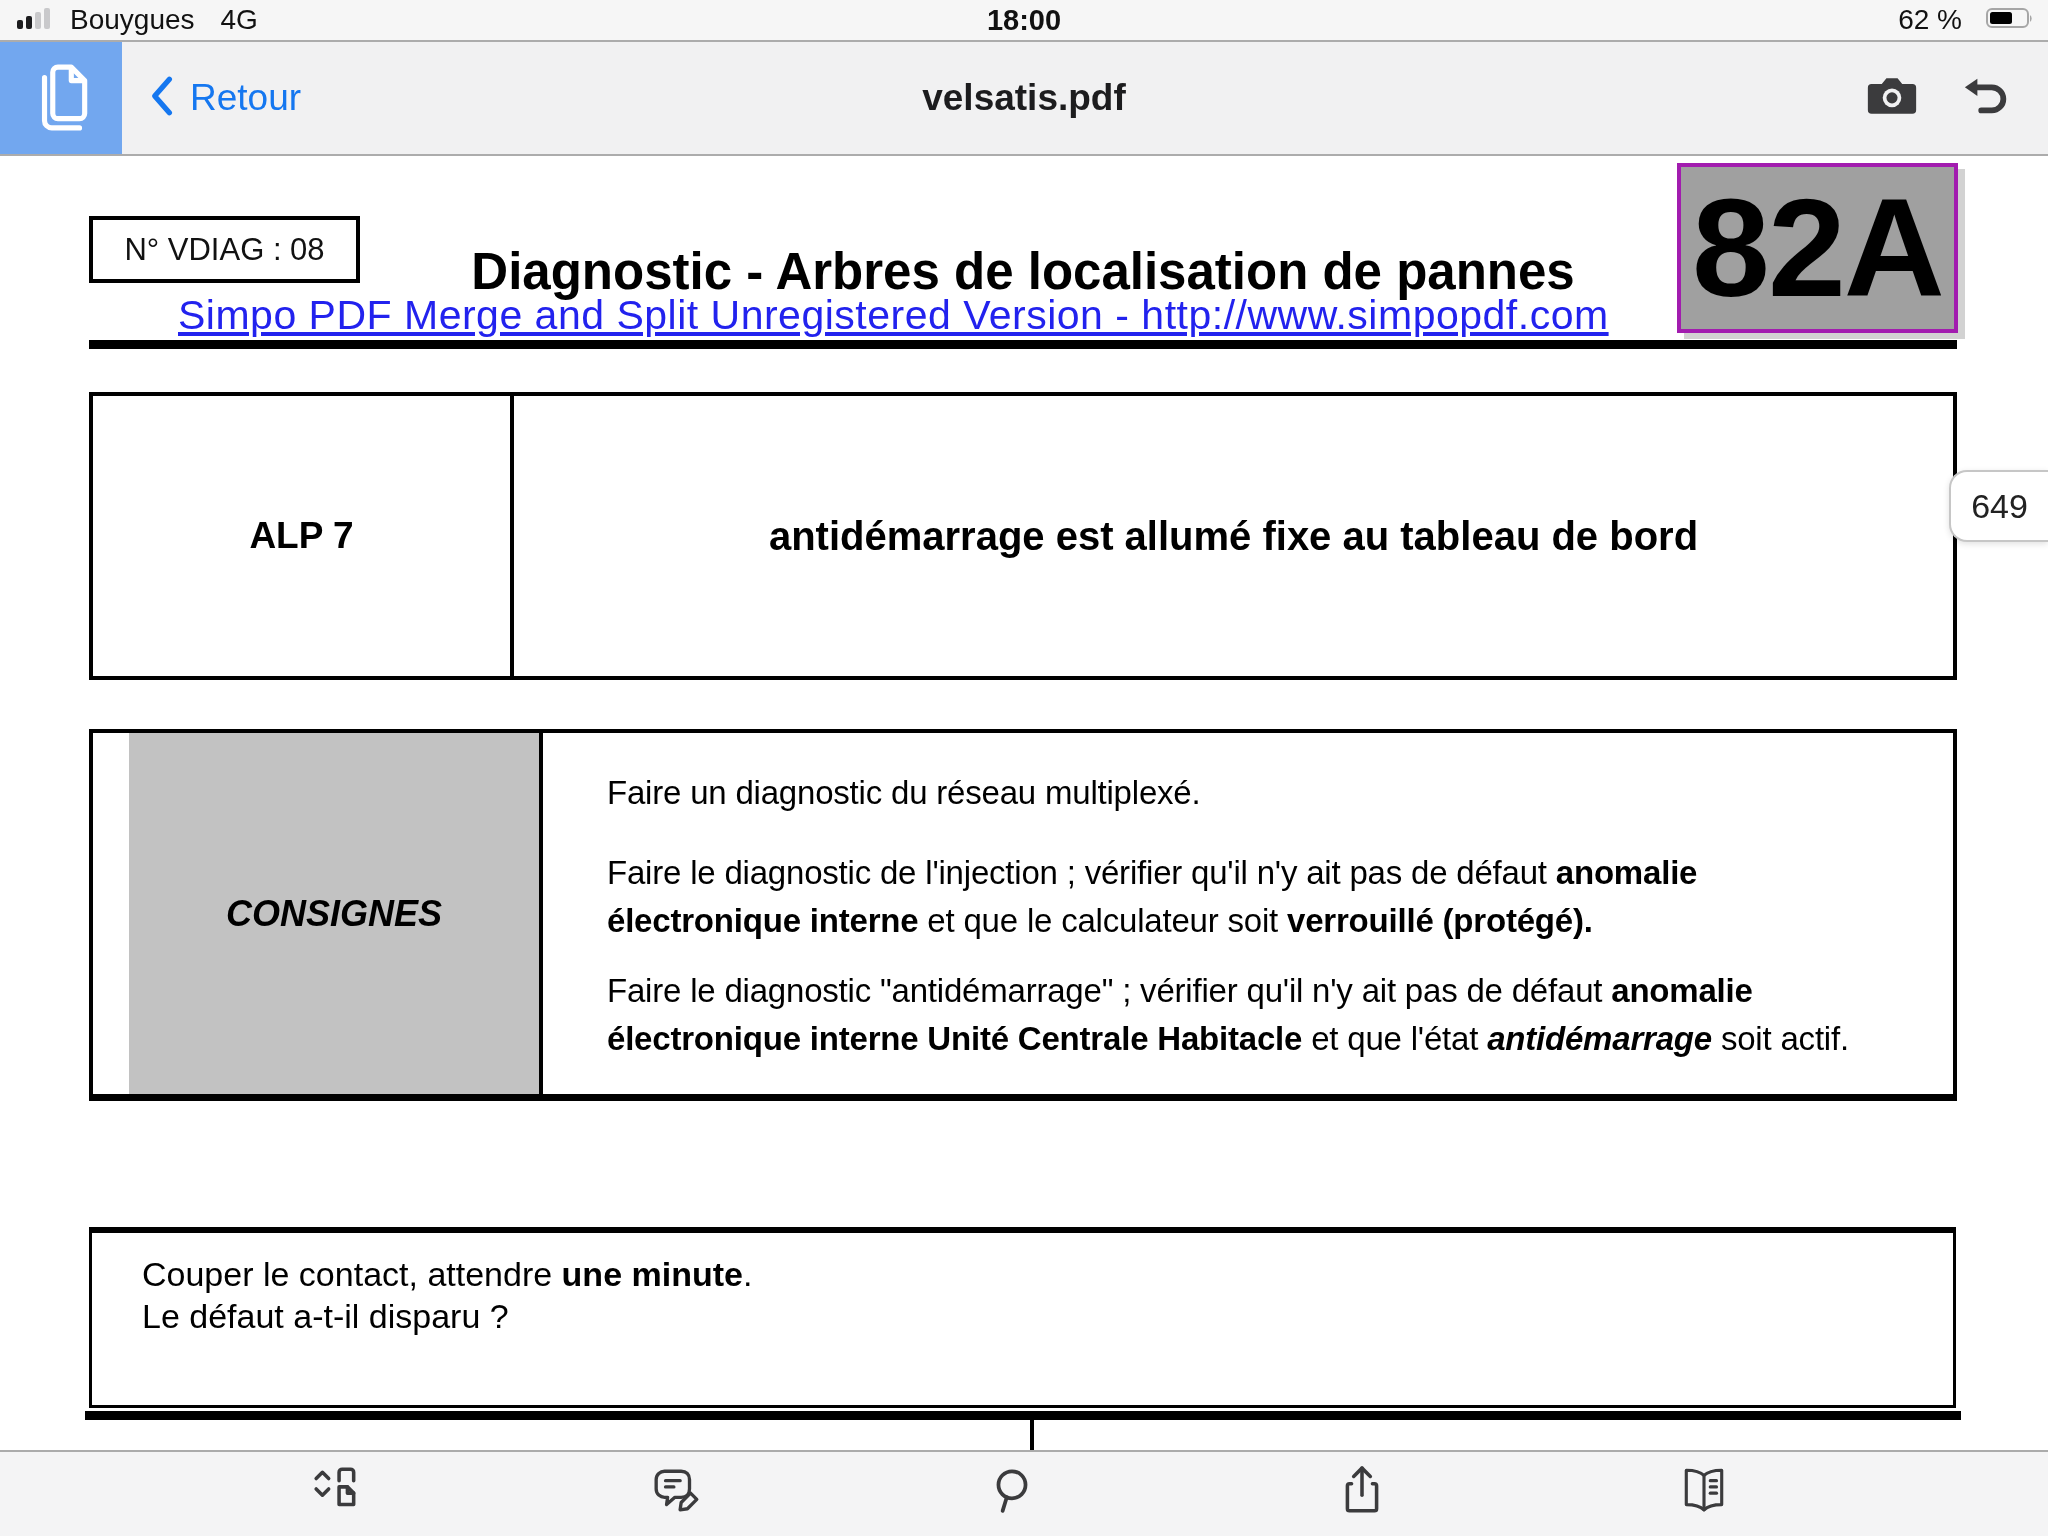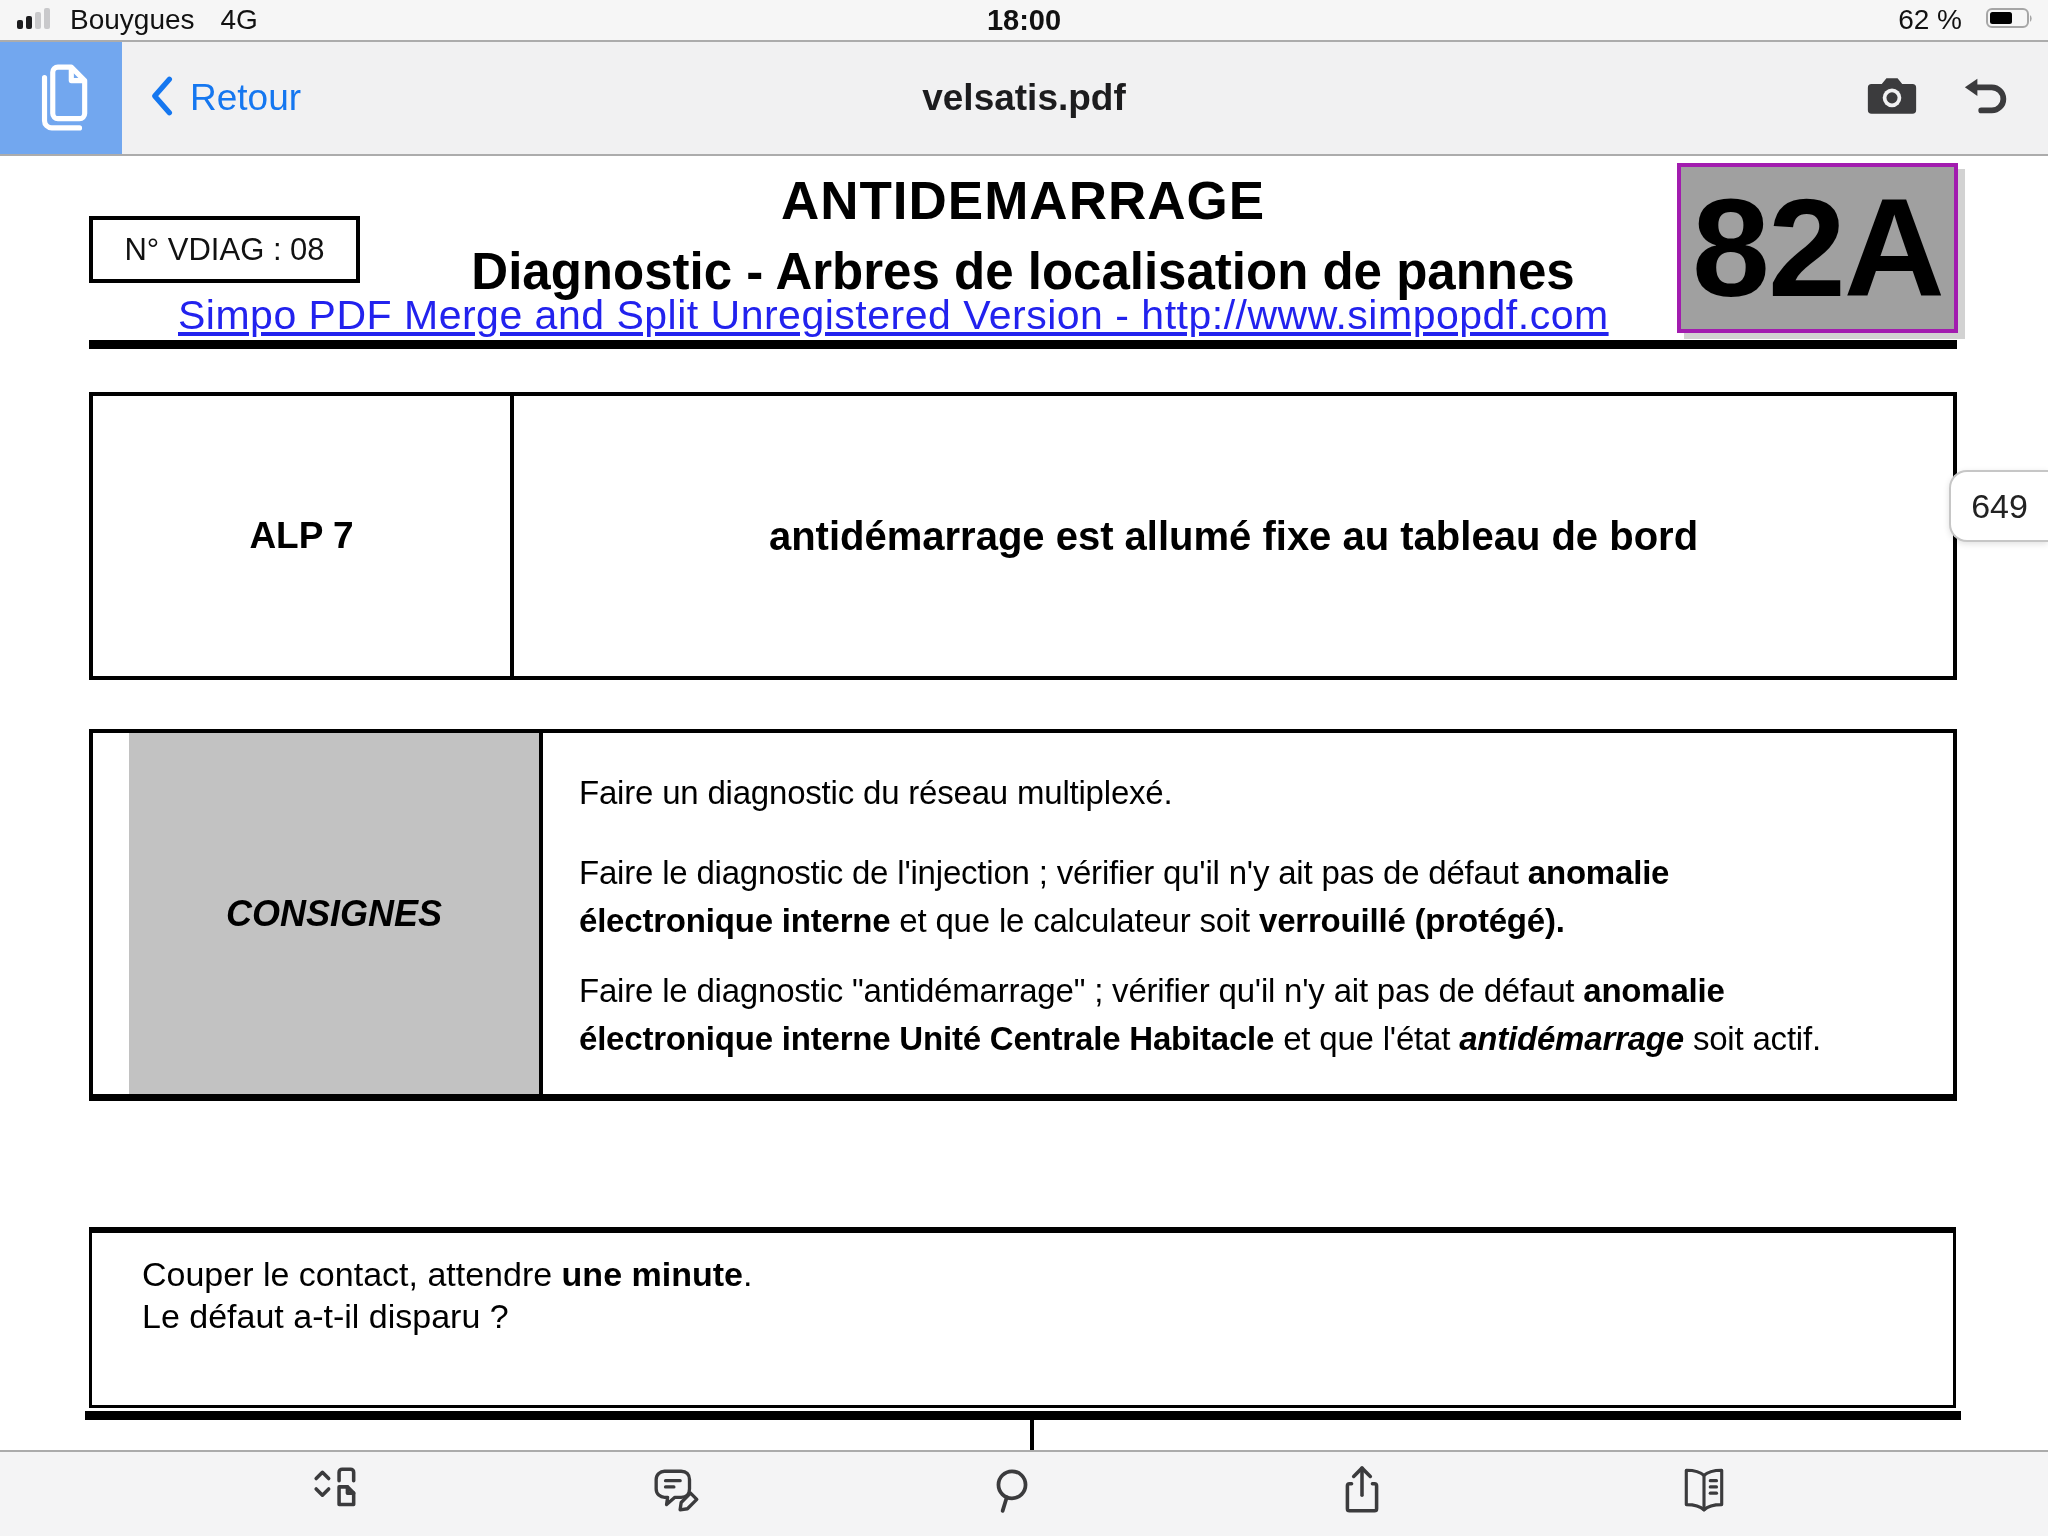--- a/index.html
+++ b/index.html
@@ -55,21 +55,21 @@
     font-size:40px;font-weight:700;line-height:57px;}
   .page-badge{left:1949px;top:314px;width:99px;height:72px;background:#FFF;
     border:2px solid #C6C6C6;border-right:none;border-radius:18px 0 0 18px;
     box-shadow:0 2px 6px rgba(0,0,0,0.12);display:flex;align-items:center;justify-content:center;
     font-size:34px;color:#222;}
   .consignes-table{left:89px;top:573px;width:1868px;height:372px;border:4px solid #000;
     border-bottom-width:7px;display:flex;}
   .consignes-label-cell{width:410px;background:#C2C2C2;border-right:4px solid #000;
     display:flex;align-items:center;justify-content:center;
     font-size:36px;font-weight:700;font-style:italic;margin-left:36px;}
-  .consignes-text-cell{flex:1;padding:36px 2px 0 36px;font-size:33px;line-height:48px;letter-spacing:-0.2px;}
+  .consignes-text-cell{flex:1;padding:36px 2px 0 36px;font-size:33px;line-height:48px;letter-spacing:-0.2px;margin-left:28px;}
   .consignes-text-cell p{margin:0 0 0 0;}
   .consignes-text-cell p.p1{margin-bottom:32px;}
   .consignes-text-cell p.p2{margin-bottom:22px;}
   .action-box{left:89px;top:1071px;width:1867px;height:181px;border:3px solid #000;border-top-width:6px;
     padding:20px 28px 0 50px;font-size:34px;line-height:42px;}
   .bottom-rule{left:85px;top:1255px;width:1876px;height:9px;background:#000;}
   .connector-line{left:1030px;top:1264px;width:4px;height:30px;background:#000;}
   
   .toolbar{position:absolute;left:0;top:1450px;width:2048px;height:86px;background:#F4F4F5;
     border-top:2px solid #ABABAB;box-sizing:border-box;}
@@ -144,21 +144,20 @@
           </svg>
         </span>
       </span>
     </div>
   </div>
 
   <div class="pdf-page">
 
     <div class="abs vdiag-box">N° VDIAG : 08</div>
 
-    <div class="abs doc-title">ANTIDEMARRAGE</div>
     <div class="abs doc-subtitle">Diagnostic - Arbres de localisation de pannes</div>
     <div class="abs watermark">Simpo PDF Merge and Split Unregistered Version - http://www.simpopdf.com</div>
 
     <div class="abs chapter-badge">82A</div>
 
     <div class="abs title-rule"></div>
 
     <div class="abs alp-table">
       <div class="alp-code-cell">ALP 7</div>
       <div class="alp-desc-cell rich">

